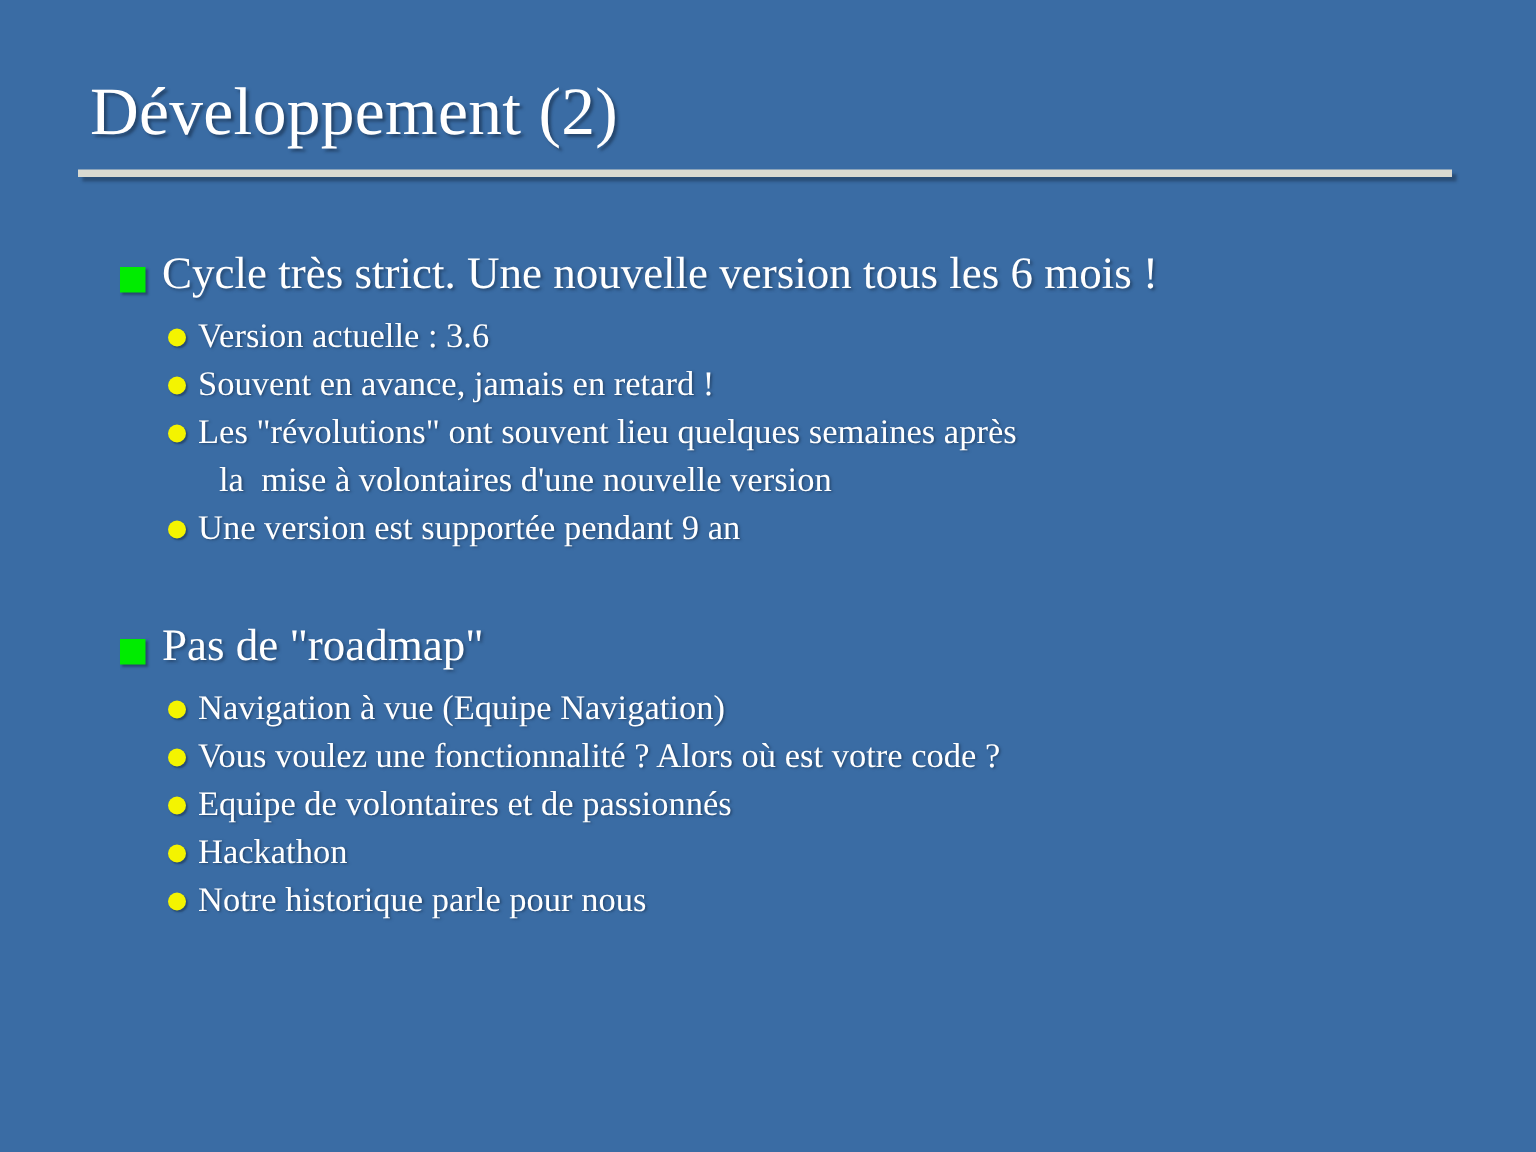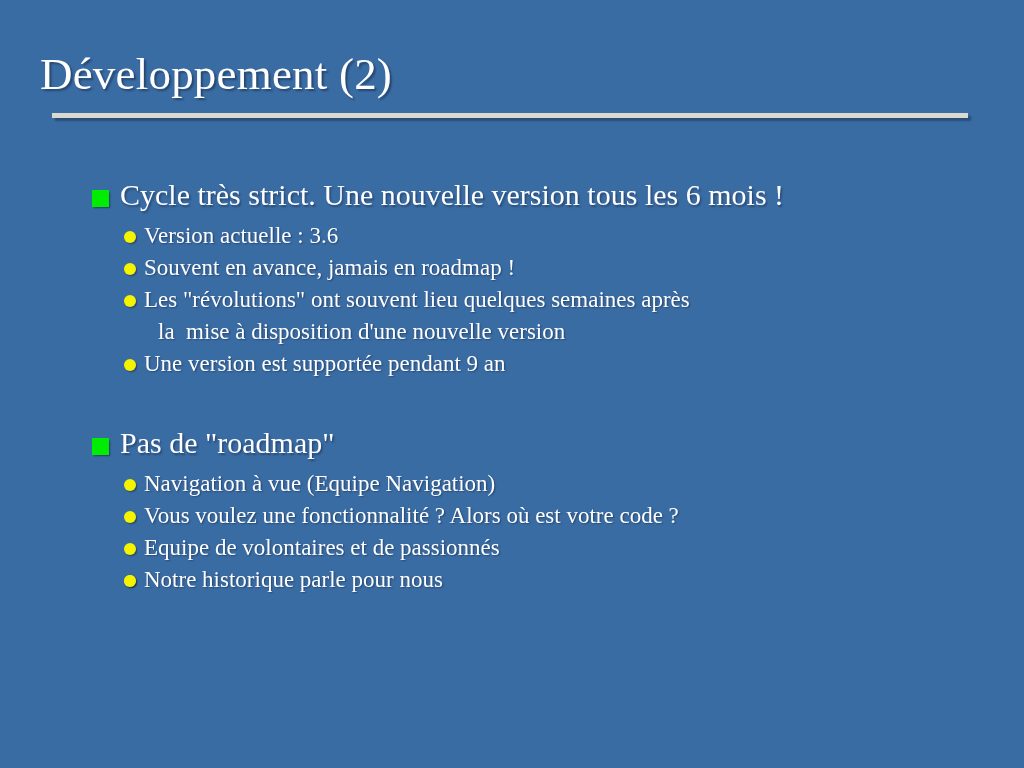--- a/index.html
+++ b/index.html
@@ -18,21 +18,21 @@
     position: relative;
     width: 1024px;
     height: 768px;
     background: #3a6ca4;
     box-sizing: border-box;
   }
 
   
   .title-block {
     position: absolute;
-    left: 40px;
+    left: 60px;
     top: 47px;
     width: 918px;
   }
   .slide-title {
     font-family: "Liberation Serif", "DejaVu Serif", serif;
     font-size: 45px;
     line-height: 54px;
     color: #ffffff;
     letter-spacing: 0.2px;
     text-shadow: 2px 2px 2px rgba(20, 40, 65, 0.55);
@@ -49,21 +49,21 @@
   }
 
   
   .body-block {
     position: absolute;
     left: 0;
     top: 160px;
     width: 1024px;
   }
 
-  .group { margin: 16px; padding: 0; }
+  .group { margin: 4px; padding: 0; }
   .group.second { margin-top: 44px; }
 
   
   .l1 {
     position: relative;
     padding-left: 104px;
     padding-right: 80px;
     font-size: 30px;
     line-height: 38px;
     color: #ffffff;
@@ -123,27 +123,27 @@
       </div>
       <div class="l2-list">
 
         <div class="l2">
           <span class="dot"></span>
           <span class="l2-text">Version actuelle : 3.6</span>
         </div>
 
         <div class="l2">
           <span class="dot"></span>
-          <span class="l2-text">Souvent en avance, jamais en roadmap !</span>
+          <span class="l2-text">Souvent en avance, jamais en retard !</span>
         </div>
 
         <div class="l2">
           <span class="dot"></span>
           <span class="l2-text">Les "révolutions" ont souvent lieu quelques semaines après</span>
-          <span class="wrap-indent">la  mise à disposition d'une nouvelle version</span>
+          <span class="wrap-indent">la  mise à volontaires d'une nouvelle version</span>
         </div>
 
         <div class="l2">
           <span class="dot"></span>
           <span class="l2-text">Une version est supportée pendant 9 an</span>
         </div>
 
       </div>
     </div>
 
@@ -164,20 +164,21 @@
           <span class="l2-text">Vous voulez une fonctionnalité ? Alors où est votre code ?</span>
         </div>
 
         <div class="l2">
           <span class="dot"></span>
           <span class="l2-text">Equipe de volontaires et de passionnés</span>
         </div>
 
         <div class="l2">
           <span class="dot"></span>
+          <span class="l2-text">Hackathon</span>
         </div>
 
         <div class="l2">
           <span class="dot"></span>
           <span class="l2-text">Notre historique parle pour nous</span>
         </div>
 
       </div>
     </div>
 

